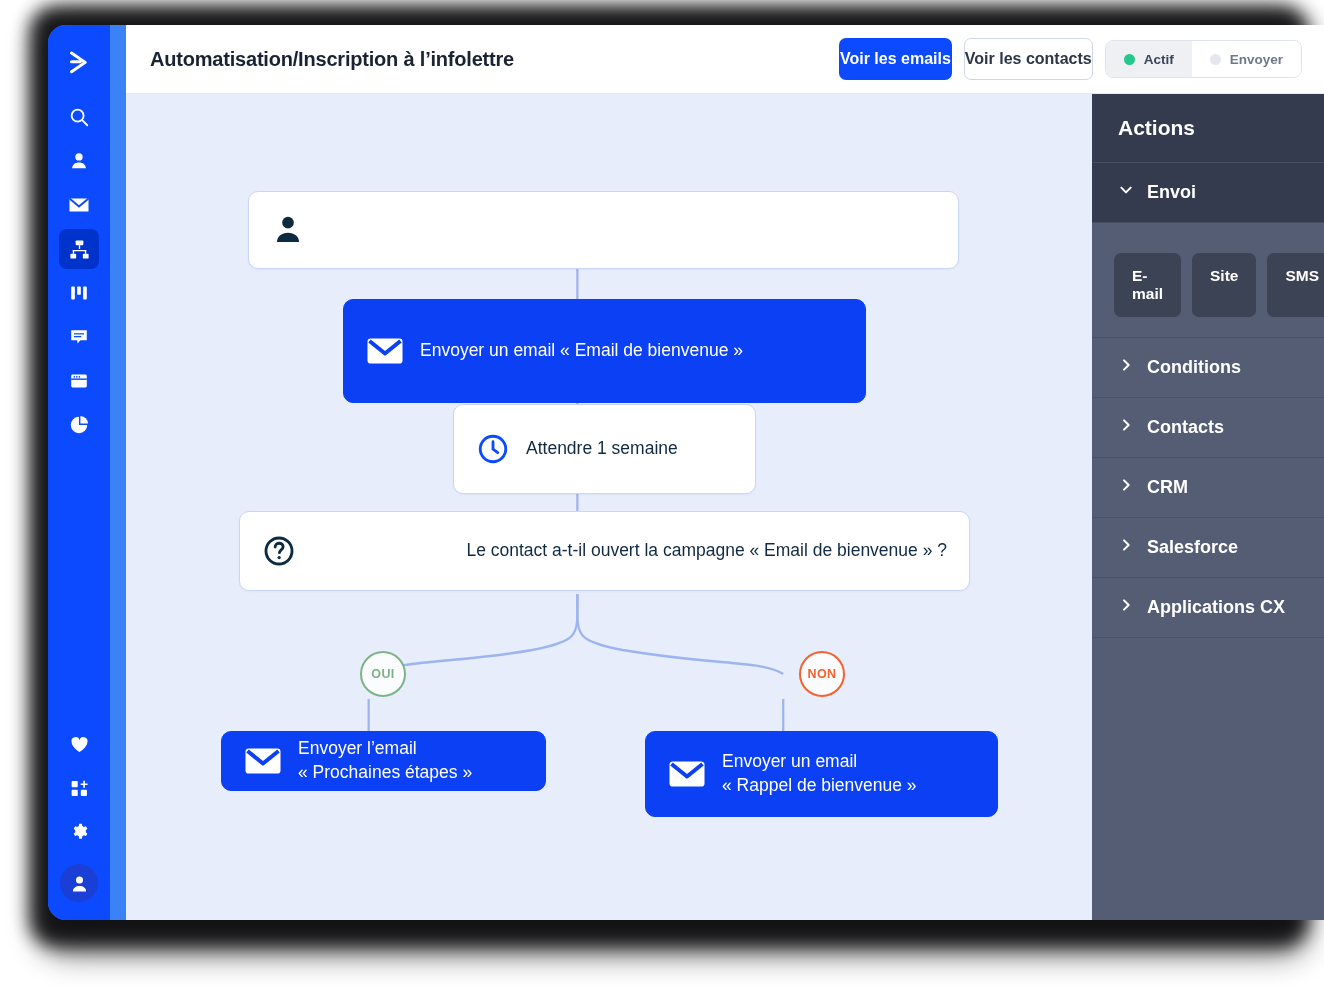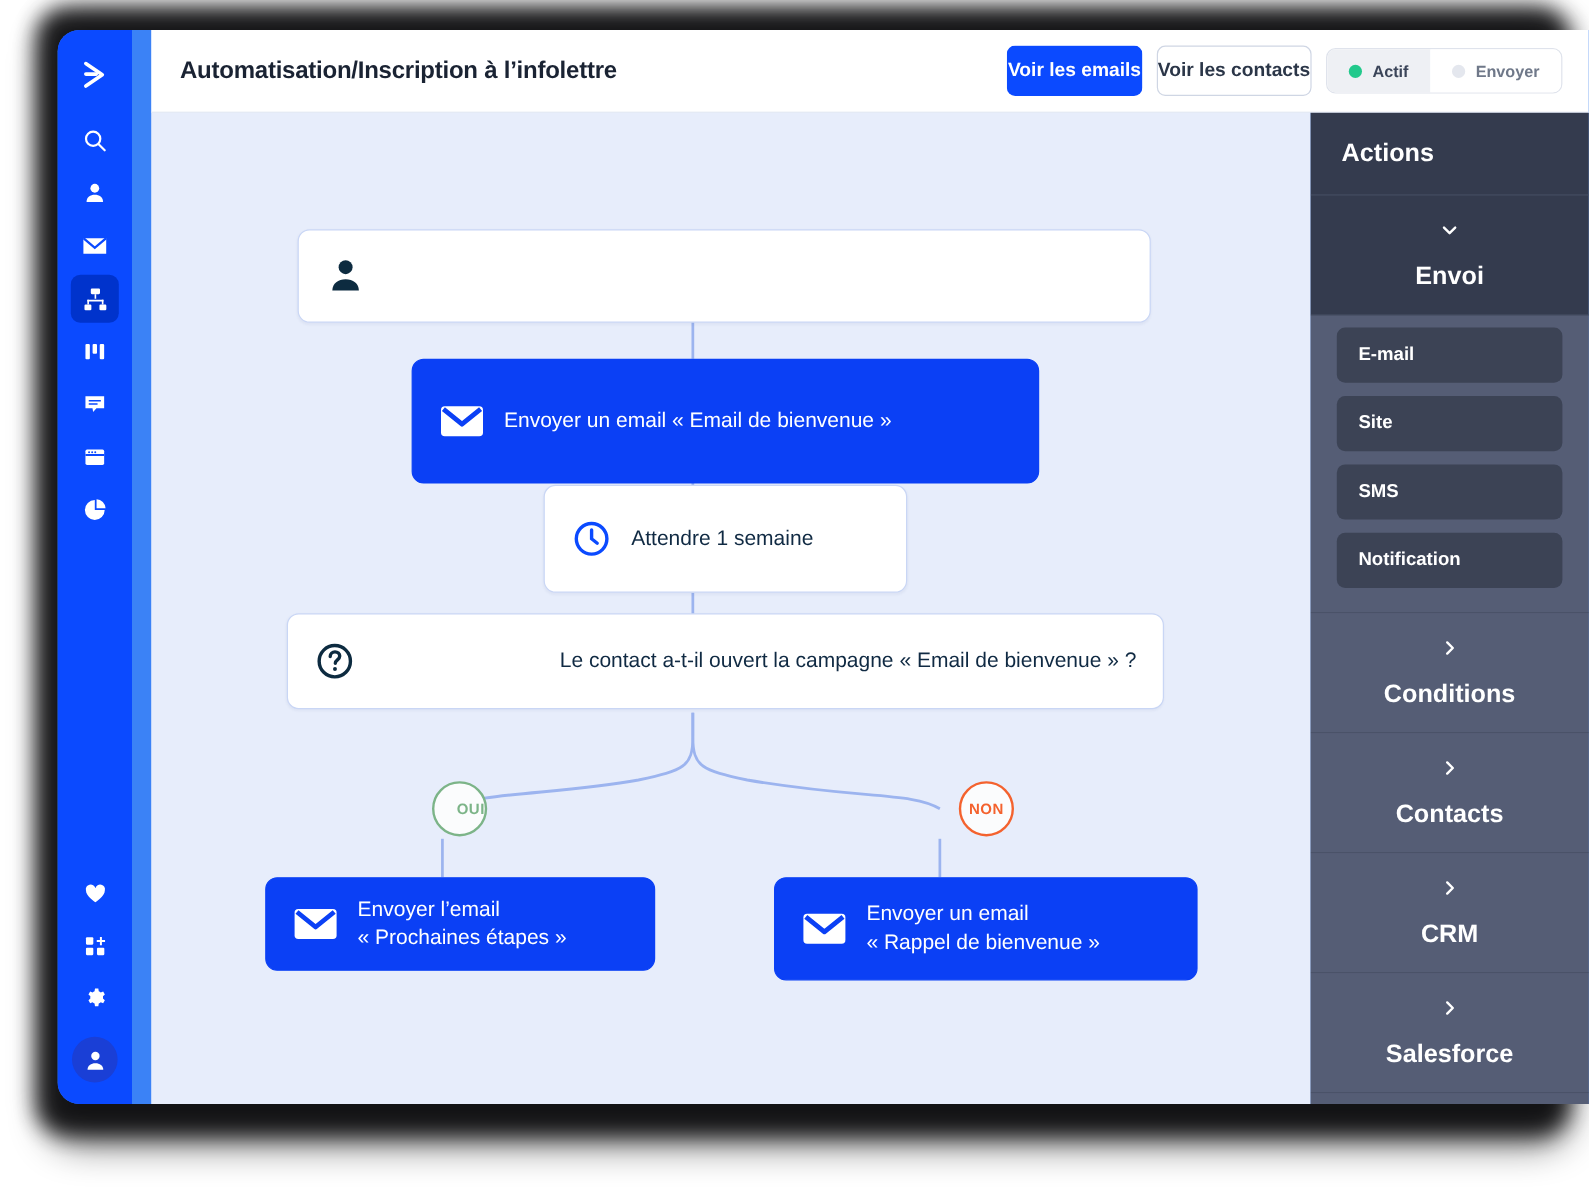--- a/index.html
+++ b/index.html
@@ -138,52 +138,51 @@
   .node-label { font-size: 17.5px; line-height: 1.35; white-space: pre-line; }
   .node-blue .node-label { font-size: 17.5px; }
 
   .branch-badge {
     position: absolute;
     width: 46px; height: 46px; border-radius: 50%;
     background: #fbfcfd;
     display: flex; align-items: center; justify-content: center;
     font-size: 12.5px; font-weight: bold; letter-spacing: .4px;
   }
-  .badge-yes { border: 2px solid #7cb488; color: #7cb488; justify-content: flex-end; }
+  .badge-yes { border: 2px solid #7cb488; color: #7cb488; }
   .badge-no  { border: 2px solid #f4622e; color: #f4622e; }
 
   
   #actions-panel {
     width: 232px; flex: 0 0 232px;
     background: #555d75;
     color: #ffffff;
     display: flex; flex-direction: column;
     overflow: hidden;
   }
   #actions-header {
     background: #343b4e;
     padding: 22px 26px;
     font-size: 21px; font-weight: bold;
     border-bottom: 1px solid #474e62;
   }
   .section-head {
     background: #343b4e;
     display: flex; align-items: center; gap: 13px;
     padding: 19px 26px;
-    font-size: 21px; font-weight: bold;
+    font-size: 18px; font-weight: bold;
     cursor: pointer;
     border-bottom: 1px solid #474e62;
-    flex-direction: column;
   }
   .section-head.collapsed { background: #555d75; border-bottom: 1px solid #4a5268; }
   .chev { display: block; flex: 0 0 auto; }
   .section-body {
     background: #555d75;
-    padding: 10px 22px 20px 22px;
-    display: flex; flex-direction: column; gap: 11px;
+    padding: 30px 22px 20px 22px;
+    display: flex; gap: 11px;
     border-bottom: 1px solid #4a5268;
   }
   .chip {
     background: #3c4355;
     border-radius: 7px;
     padding: 14px 18px;
     font-size: 15.5px; font-weight: bold;
     cursor: pointer;
   }
 </style>
@@ -382,21 +381,21 @@
           <span class="node-label">Le contact a-t-il ouvert la campagne « Email de bienvenue » ?</span>
         </div>
 
         <div class="branch-badge badge-yes" style="left:234px; top:557px;">
           <span>OUI</span>
         </div>
         <div class="branch-badge badge-no" style="left:673px; top:557px;">
           <span>NON</span>
         </div>
 
-        <div class="node node-blue" style="left:95px; top:637px; width:325px; height:78px; padding:14px 22px;">
+        <div class="node node-blue" style="left:95px; top:637px; width:325px; height:60px; padding:14px 22px;">
           <span class="node-icon">
             <svg width="38" height="30" viewBox="0 0 30 24">
               <rect x="1" y="2" width="28" height="20" rx="2.5" fill="#fff"></rect>
               <path d="M2.6 4 L15 14 L27.4 4" fill="none" stroke="#0b40f5" stroke-width="3.2" stroke-linejoin="round"></path>
             </svg>
           </span>
           <span class="node-label">Envoyer l’email
 « Prochaines étapes »</span>
         </div>
 

